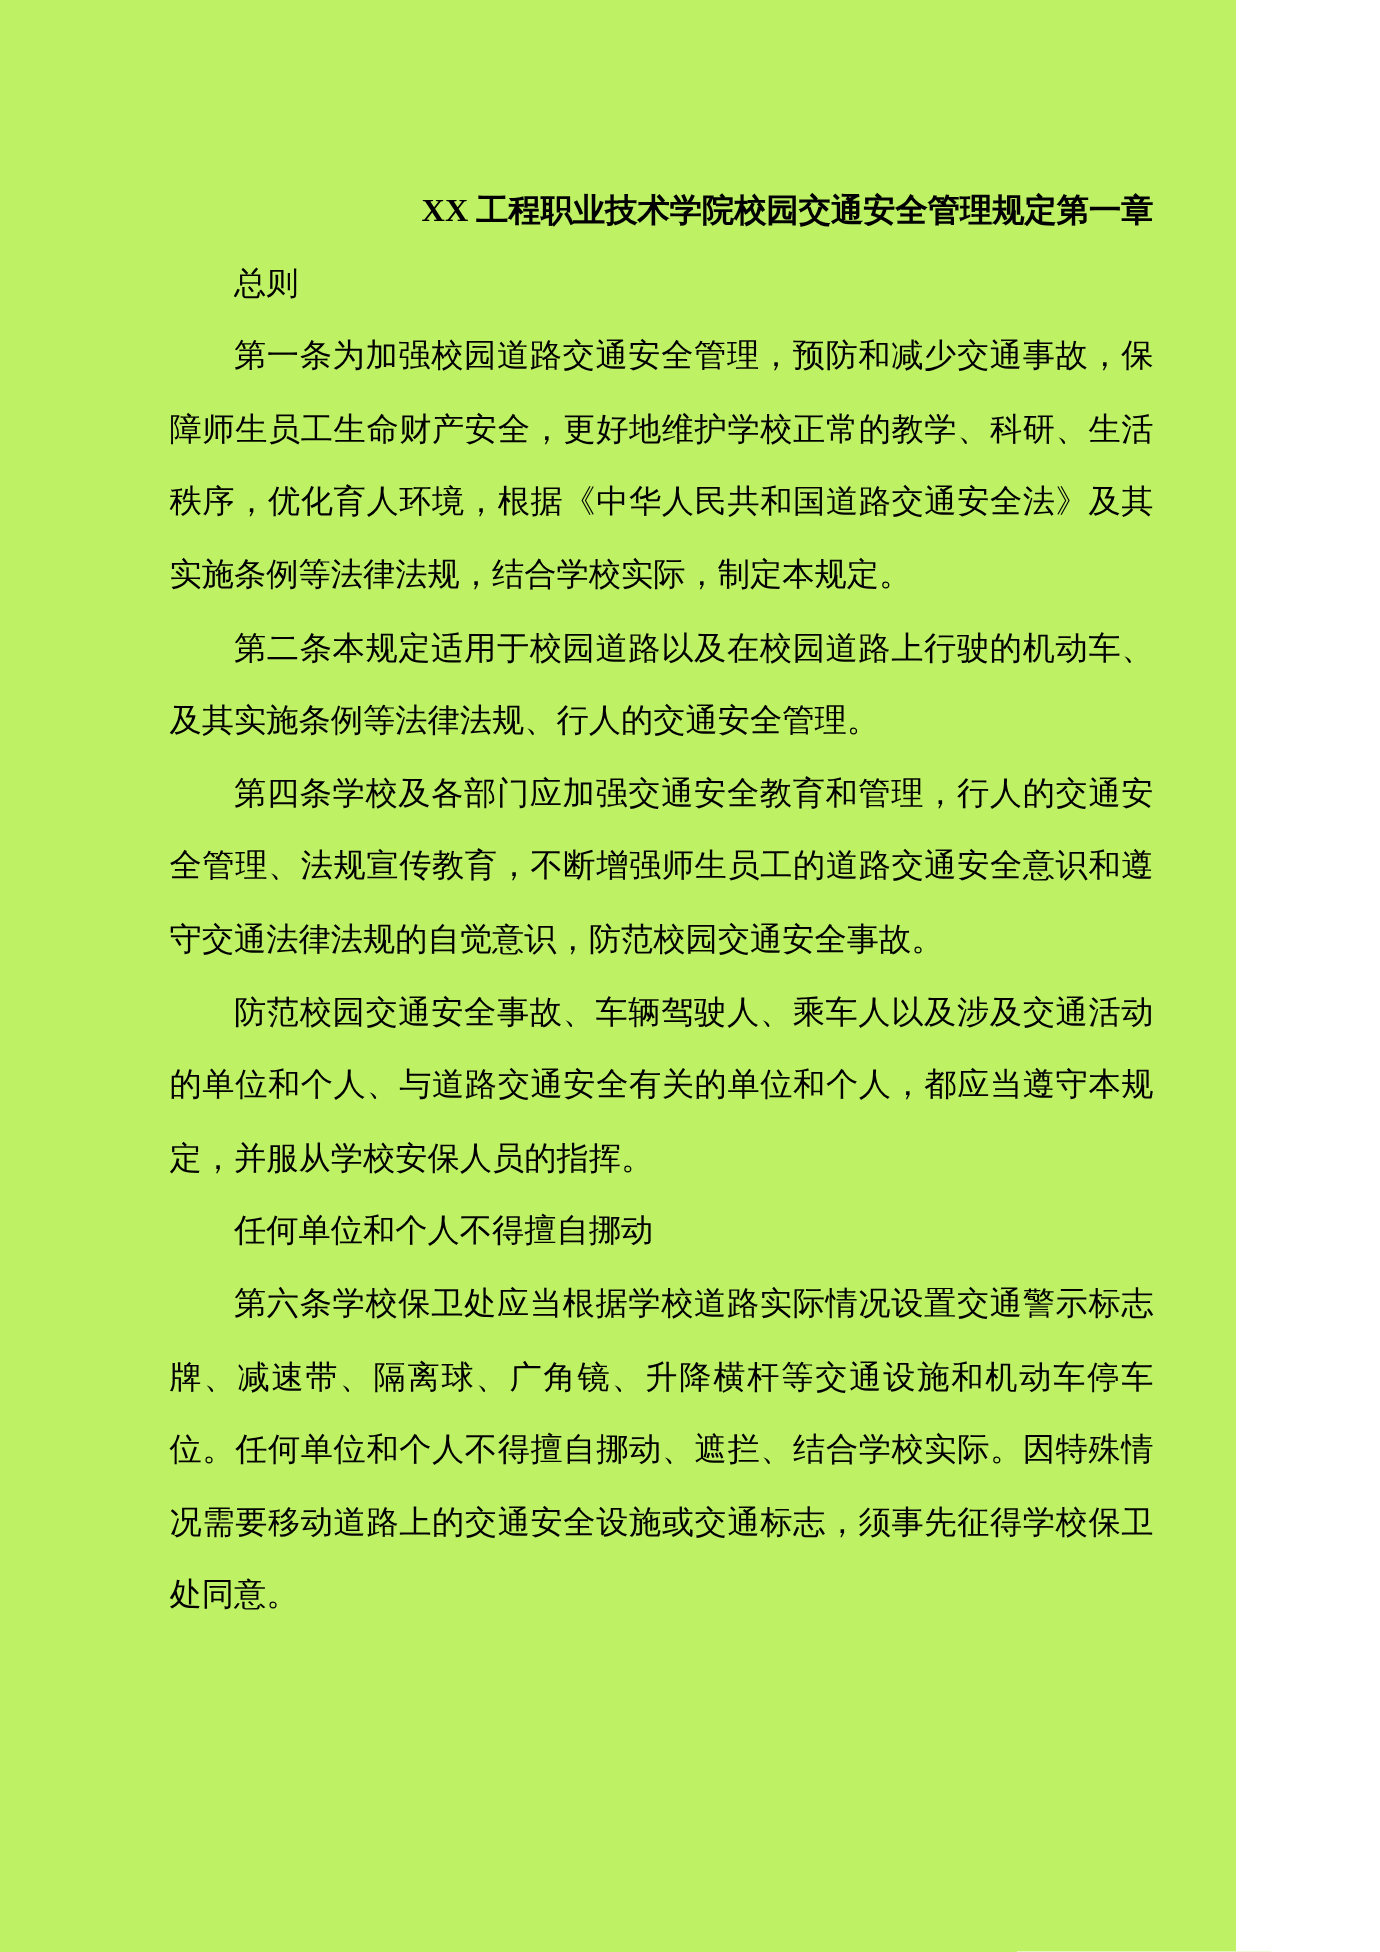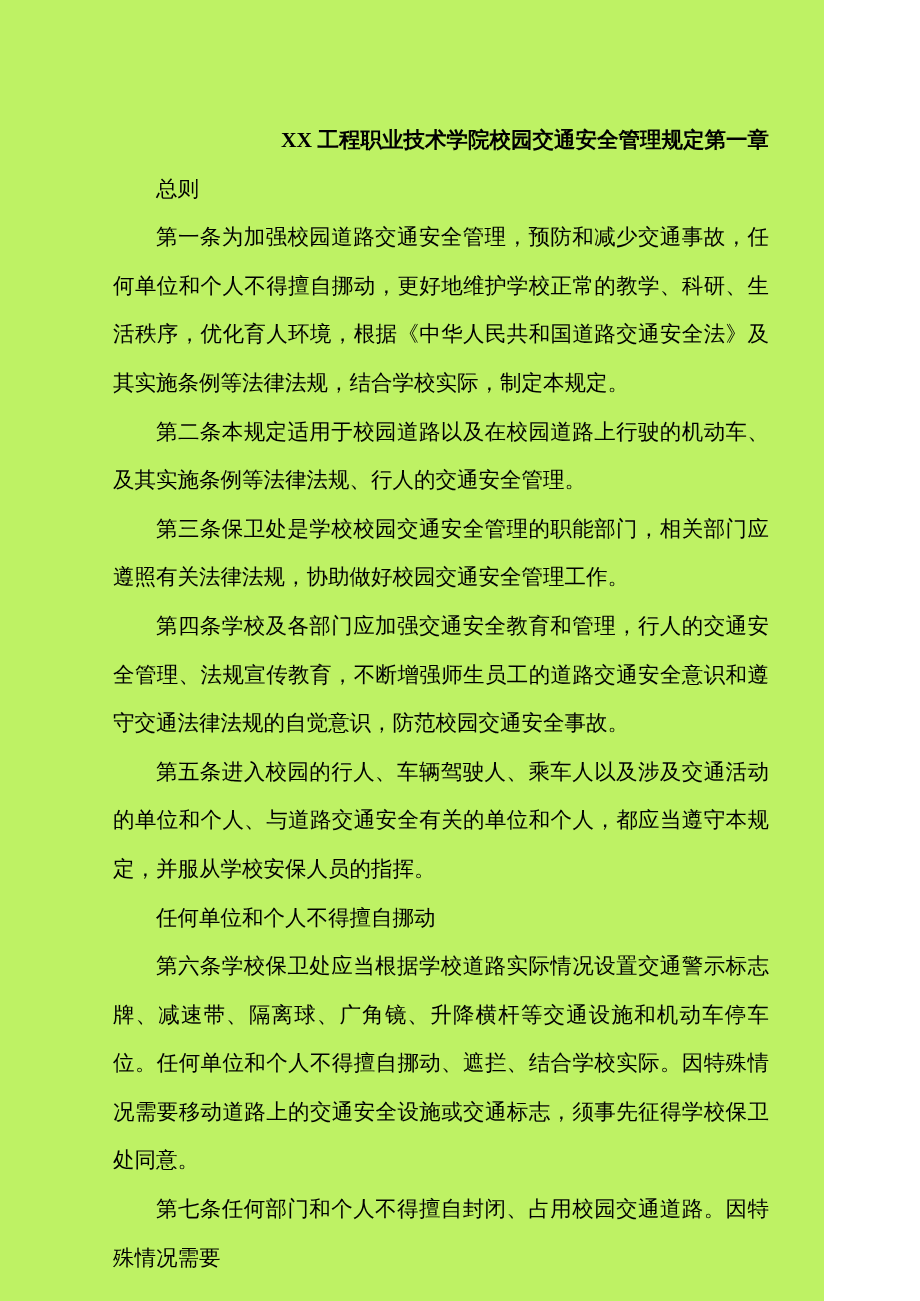--- a/index.html
+++ b/index.html
@@ -44,28 +44,26 @@
   }
 </style>
 </head>
 <body>
 
 <div class="page">
   <h1 class="doc-title">XX 工程职业技术学院校园交通安全管理规定第一章</h1>
 
   <h2 class="doc-heading">总则</h2>
 
-  <p class="doc-para">第一条为加强校园道路交通安全管理，预防和减少交通事故，任何单位和个人不得擅自挪动，更好地维护学校正常的教学、科研、生活秩序，优化育人环境，根据《中华人民共和国道路交通安全法》及其实施条例等法律法规，结合学校实际，制定本规定。</p>
+  <p class="doc-para">第一条为加强校园道路交通安全管理，预防和减少交通事故，保障师生员工生命财产安全，更好地维护学校正常的教学、科研、生活秩序，优化育人环境，根据《中华人民共和国道路交通安全法》及其实施条例等法律法规，结合学校实际，制定本规定。</p>
 
   <p class="doc-para">第二条本规定适用于校园道路以及在校园道路上行驶的机动车、及其实施条例等法律法规、行人的交通安全管理。</p>
 
-  <p class="doc-para">第三条保卫处是学校校园交通安全管理的职能部门，相关部门应遵照有关法律法规，协助做好校园交通安全管理工作。</p>
 
   <p class="doc-para">第四条学校及各部门应加强交通安全教育和管理，行人的交通安全管理、法规宣传教育，不断增强师生员工的道路交通安全意识和遵守交通法律法规的自觉意识，防范校园交通安全事故。</p>
 
-  <p class="doc-para">第五条进入校园的行人、车辆驾驶人、乘车人以及涉及交通活动的单位和个人、与道路交通安全有关的单位和个人，都应当遵守本规定，并服从学校安保人员的指挥。</p>
+  <p class="doc-para">防范校园交通安全事故、车辆驾驶人、乘车人以及涉及交通活动的单位和个人、与道路交通安全有关的单位和个人，都应当遵守本规定，并服从学校安保人员的指挥。</p>
 
   <h2 class="doc-heading">任何单位和个人不得擅自挪动</h2>
 
   <p class="doc-para">第六条学校保卫处应当根据学校道路实际情况设置交通警示标志牌、减速带、隔离球、广角镜、升降横杆等交通设施和机动车停车位。任何单位和个人不得擅自挪动、遮拦、结合学校实际。因特殊情况需要移动道路上的交通安全设施或交通标志，须事先征得学校保卫处同意。</p>
 
-  <p class="doc-para">第七条任何部门和个人不得擅自封闭、占用校园交通道路。因特殊情况需要</p>
 </div>
 
 </body></html>

